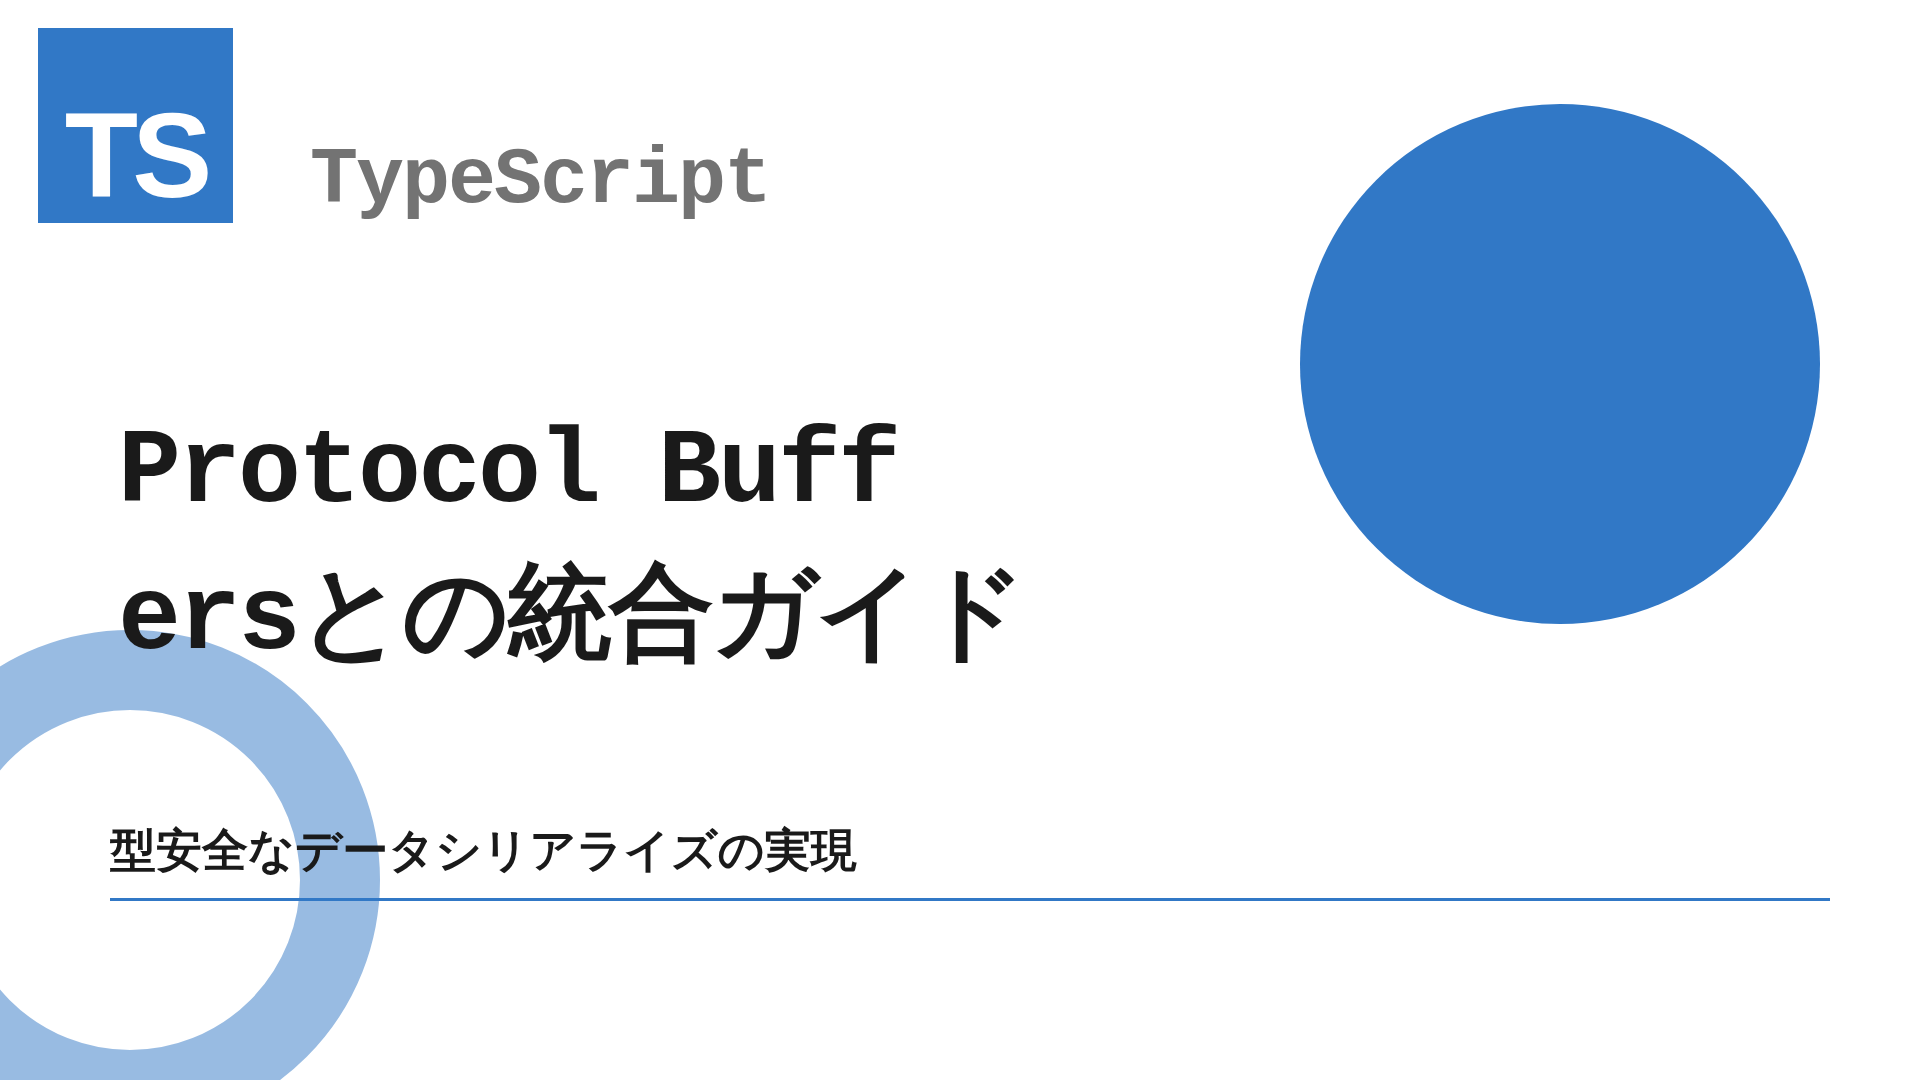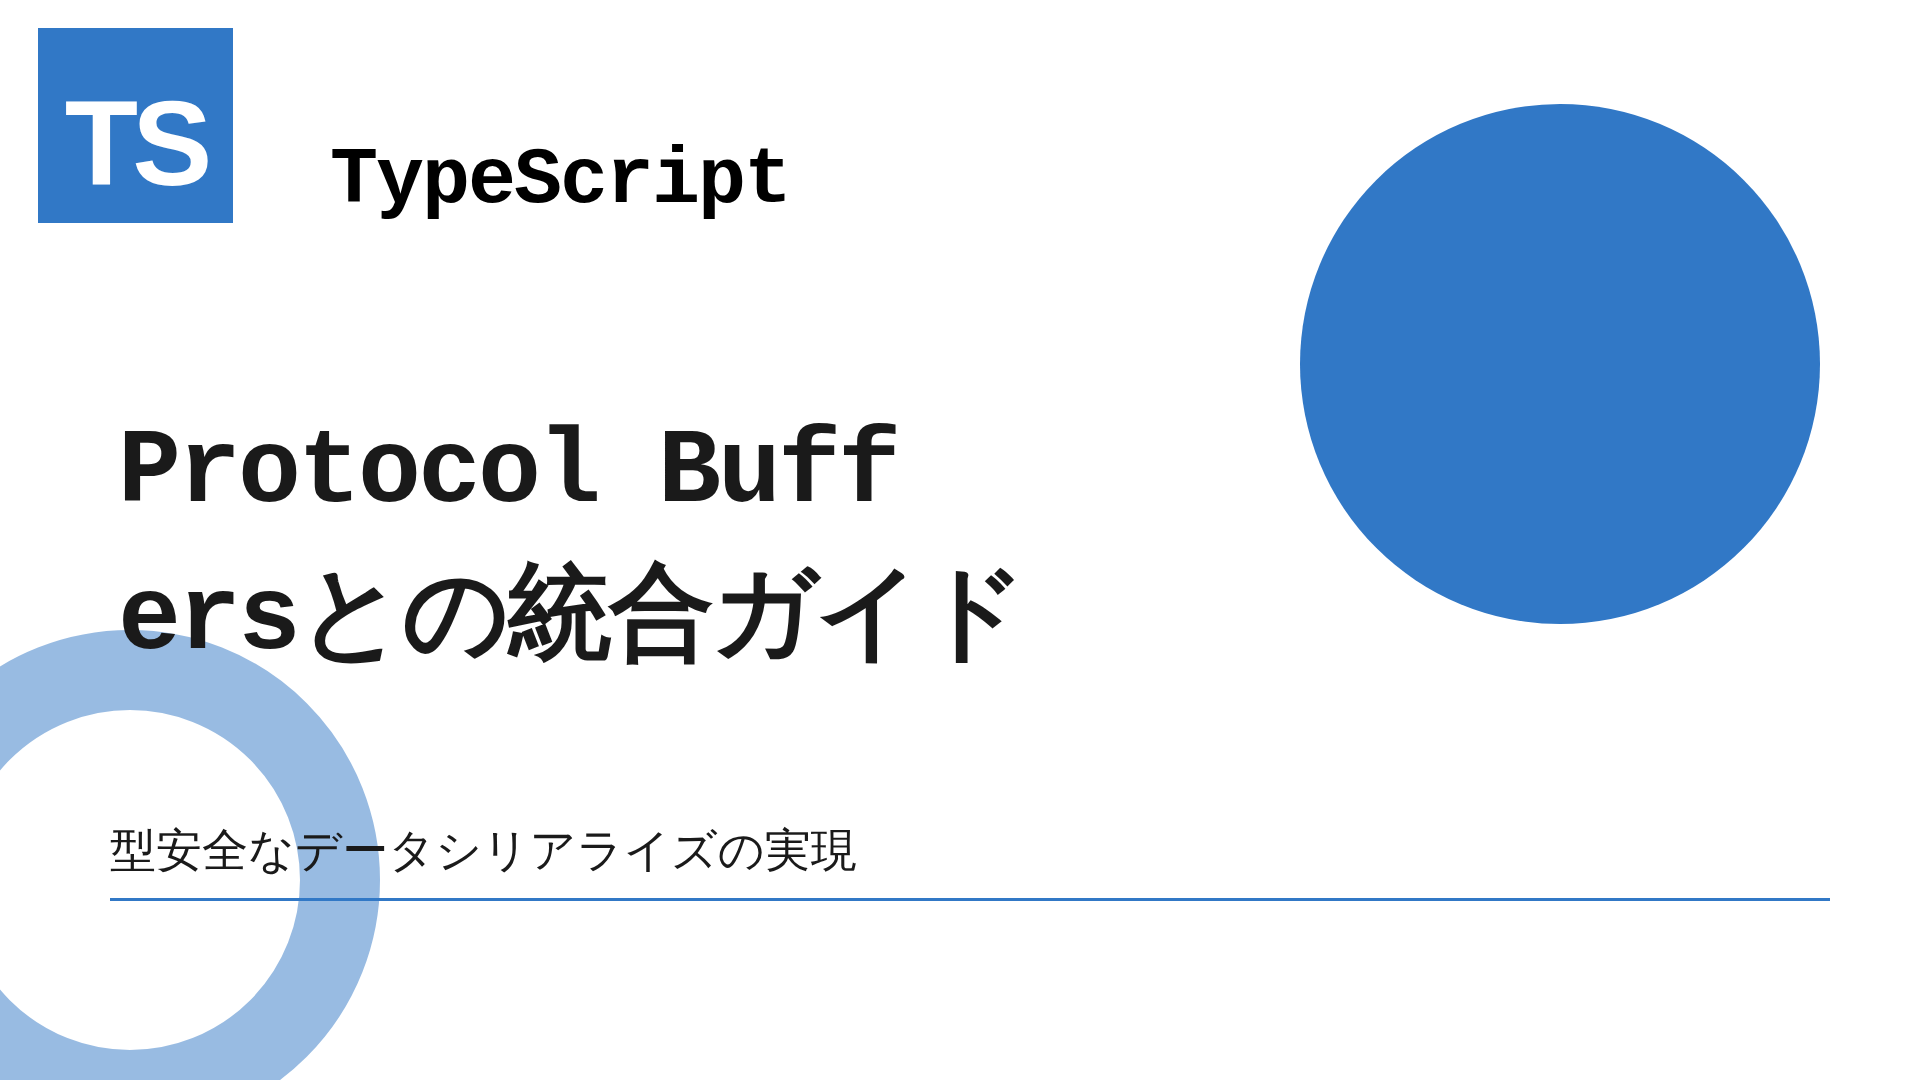--- a/index.html
+++ b/index.html
@@ -18,61 +18,60 @@
     .ts-logo {
       position: absolute;
       top: 28px;
       left: 38px;
       width: 195px;
       height: 195px;
       background: #3178c6;
       display: flex;
       align-items: flex-end;
       justify-content: center;
-      padding-bottom: 20px;
+      padding-bottom: 8px;
     }
     .ts-logo-text {
       color: #ffffff;
       font-size: 120px;
       font-weight: bold;
       letter-spacing: -6px;
       font-family: Arial, sans-serif;
       line-height: 1;
     }
     .brand-label {
       position: absolute;
       top: 135px;
       left: 310px;
-      color: #000000;
+      color: #737373;
       font-size: 80px;
       font-weight: bold;
       font-family: "Courier New", monospace;
       letter-spacing: -2px;
-      margin-left: 20px;
     }
     .main-title {
       position: absolute;
       top: 400px;
       left: 110px;
       color: #1a1a1a;
       font-size: 105px;
       font-weight: bold;
       line-height: 1.4;
       font-family: "Courier New", "MS Gothic", monospace;
       letter-spacing: -3px;
       white-space: pre-line;
       margin-left: 8px;
     }
     .subtitle {
       position: absolute;
       top: 820px;
       left: 110px;
       color: #1a1a1a;
       font-size: 46px;
-      font-weight: normal;
+      font-weight: bold;
       font-family: "MS Gothic", "Courier New", monospace;
     }
     .underline {
       position: absolute;
       top: 898px;
       left: 110px;
       width: 1720px;
       height: 3px;
       background: #3178c6;
     }

